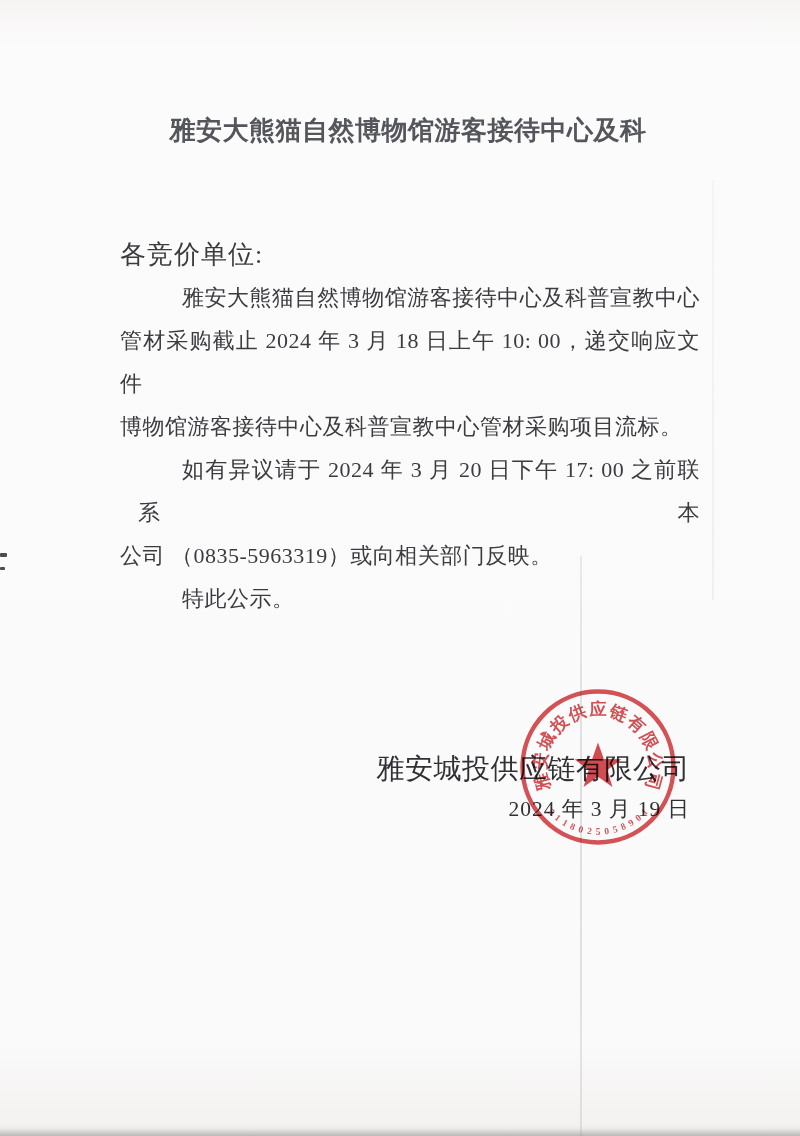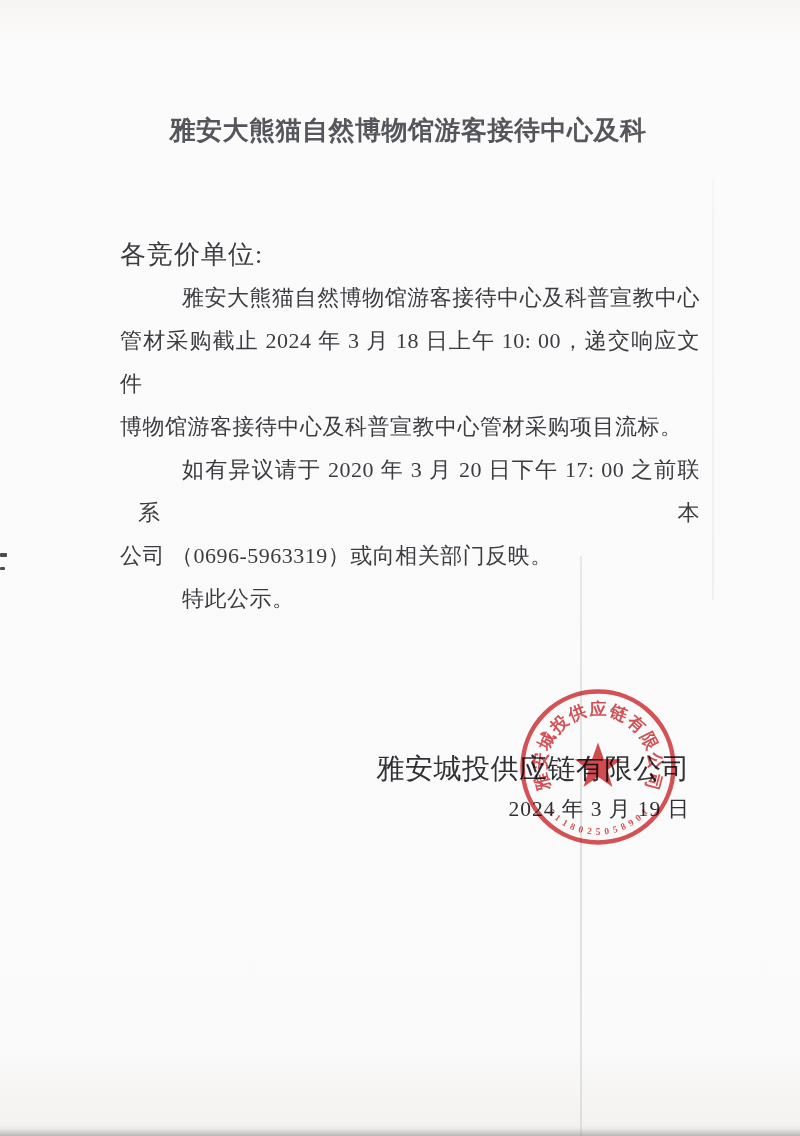--- a/index.html
+++ b/index.html
@@ -76,22 +76,22 @@
   <h1 class="title">
     <div>雅安大熊猫自然博物馆游客接待中心及科</div>
   </h1>
 
   <div class="salutation">各竞价单位:</div>
 
   <div class="body-lines">
       <div class="body-line indent justify">雅安大熊猫自然博物馆游客接待中心及科普宣教中心</div>
       <div class="body-line justify">管材采购截止 2024 年 3 月 18 日上午 10: 00，递交响应文件</div>
       <div class="body-line">博物馆游客接待中心及科普宣教中心管材采购项目流标。</div>
-      <div class="body-line indent justify">如有异议请于 2020 年 3 月 20 日下午 17: 00 之前联系本</div>
-      <div class="body-line">公司 （0696-5963319）或向相关部门反映。</div>
+      <div class="body-line indent justify">如有异议请于 2024 年 3 月 20 日下午 17: 00 之前联系本</div>
+      <div class="body-line">公司 （0835-5963319）或向相关部门反映。</div>
       <div class="body-line indent">特此公示。</div>
     </div>
 
   <div class="sig-company">雅安城投供应链有限公司</div>
   <div class="sig-date">2024 年 3 月 19 日</div>
 
   <div class="stamp">
       <svg viewBox="0 0 200 200" width="100%" height="100%">
         <circle cx="100" cy="100" r="92" fill="none" stroke="#ce3338" stroke-width="5.5" opacity="0.92"></circle>
         <polygon points="100.0,70.0 107.1,90.3 128.5,90.7 111.4,103.7 117.6,124.3 100.0,112.0 82.4,124.3 88.6,103.7 71.5,90.7 92.9,90.3" fill="#ce3338" opacity="0.95"></polygon>

